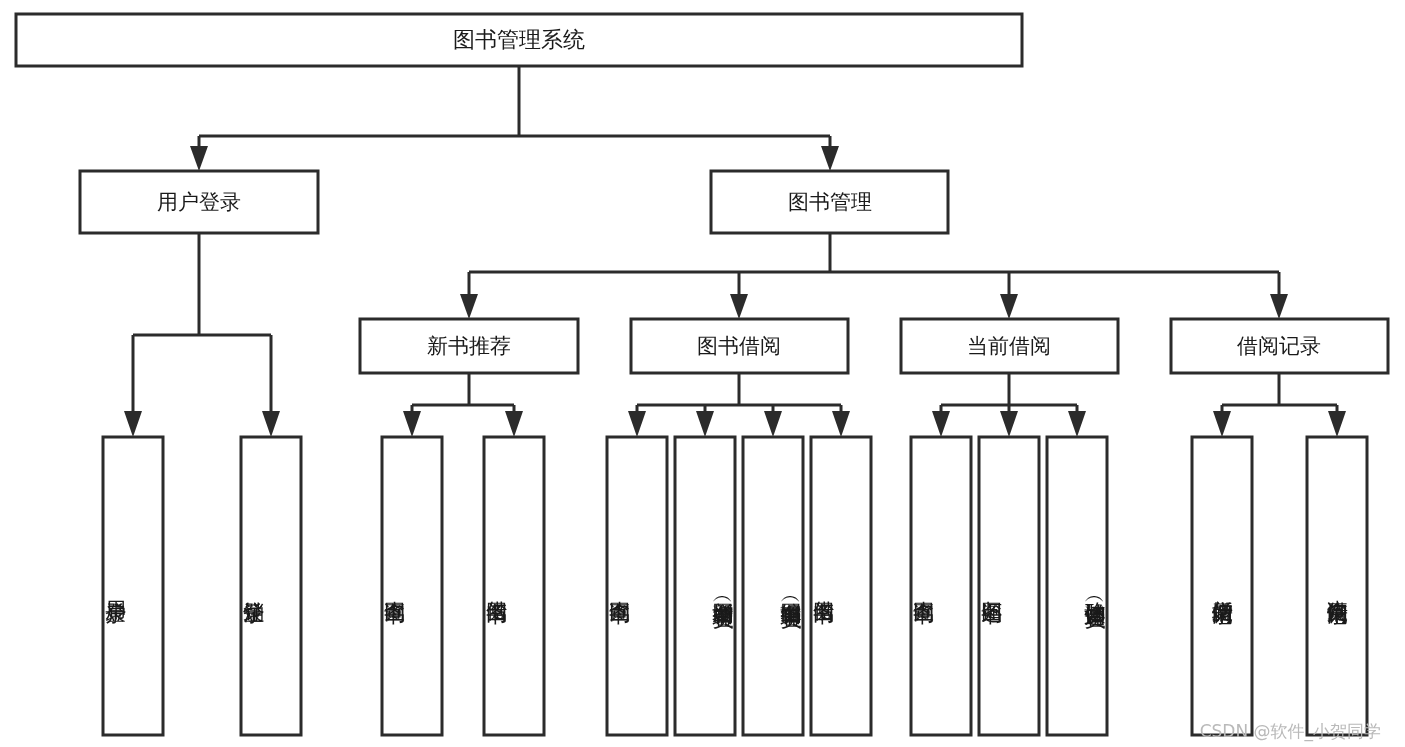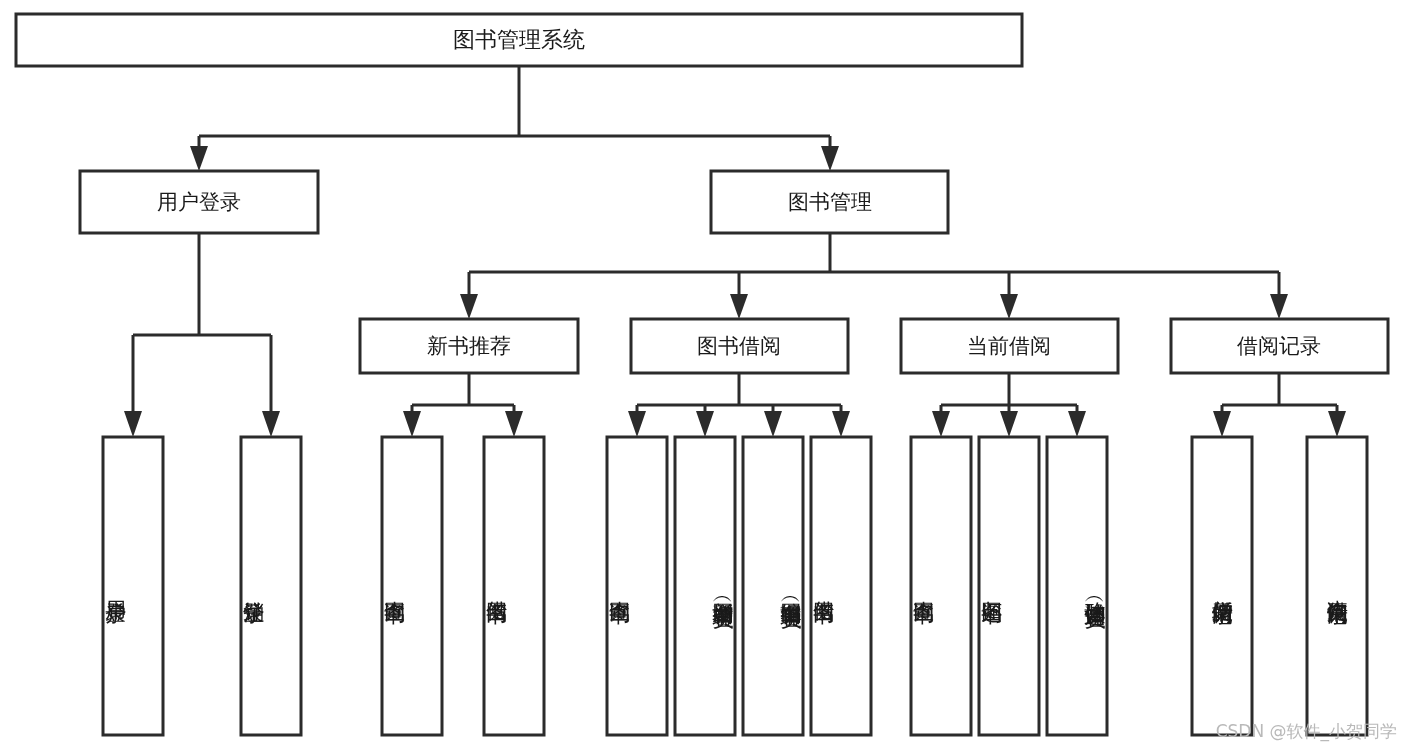--- a/index.html
+++ b/index.html
@@ -66,21 +66,21 @@
     font-size: 21px;
     line-height: 1.18;
     color: #1a1a1a;
     letter-spacing: 1px;
     text-align: center;
     white-space: nowrap;
     pointer-events: none;
   }
   .watermark {
     position: absolute;
-    right: 8px;
+    right: 24px;
     bottom: 4px;
     font-family: "DejaVu Sans", "Liberation Sans", sans-serif;
     font-size: 17px;
     color: #b9b9b9;
     white-space: nowrap;
     pointer-events: none;
   }
 </style>
 </head>
 <body>

